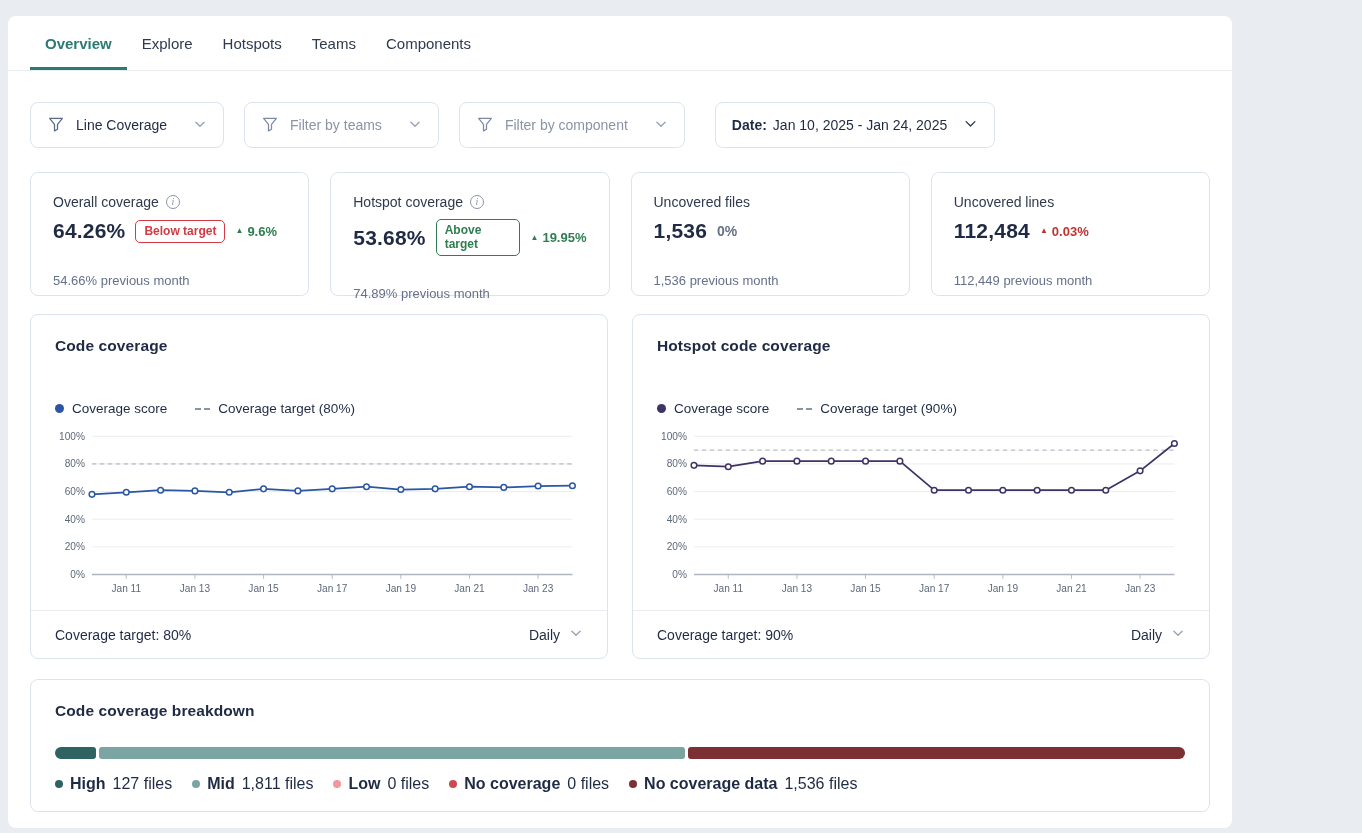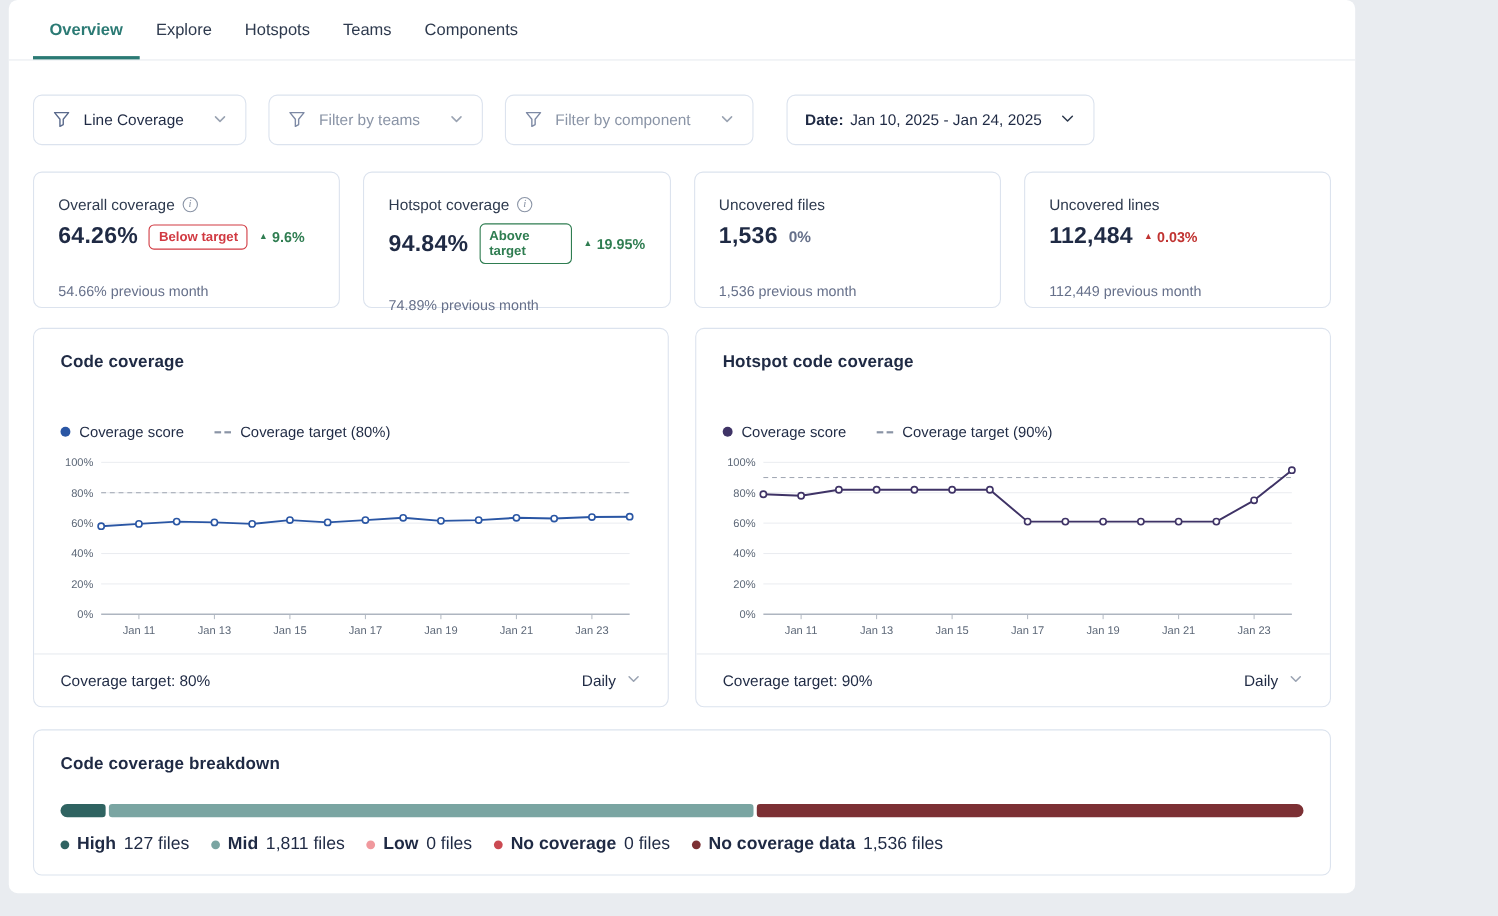--- a/index.html
+++ b/index.html
@@ -3,21 +3,21 @@
 <meta charset="utf-8">
 <style>
   * { box-sizing: border-box; margin: 0; padding: 0; }
   html,body { width:1362px; height:833px; }
   body {
     font-family: "Liberation Sans", "DejaVu Sans", sans-serif;
     background: var(--page-bg, #e9ecf0);
     position: relative;
   }
   .panel {
-    position:absolute; left:8px; top:0; width:1224px; height:812px;
+    position:absolute; left:8px; top:16px; width:1224px; height:812px;
     background:#fff; border-radius:8px; overflow:hidden;
   }
   
   .tabs { display:flex; padding:0 22px; border-bottom:1px solid var(--divider); }
   .tab {
     background:none; border:none; cursor:pointer;
     font-family:inherit; font-size:15px; color:var(--text-mid);
     padding:19px 15px 15px; border-bottom:3px solid transparent;
   }
   .tab.active { color:var(--teal); font-weight:bold; border-bottom-color:var(--teal); }
@@ -175,21 +175,21 @@
       </div>
       <div class="stat-prev">54.66% previous month</div>
     </div>
 
     <div class="stat-card">
       <div class="stat-title">
         <span>Hotspot coverage</span>
         <span class="info-icon">i</span>
       </div>
       <div class="stat-value-row">
-        <span class="stat-value">94.84%</span>
+        <span class="stat-value">53.68%</span>
         <span class="badge success">Above target</span>
         <span class="delta green">
           <span class="arr">▲</span>
           <span>19.95%</span>
         </span>
       </div>
       <div class="stat-prev">74.89% previous month</div>
     </div>
 
     <div class="stat-card">

